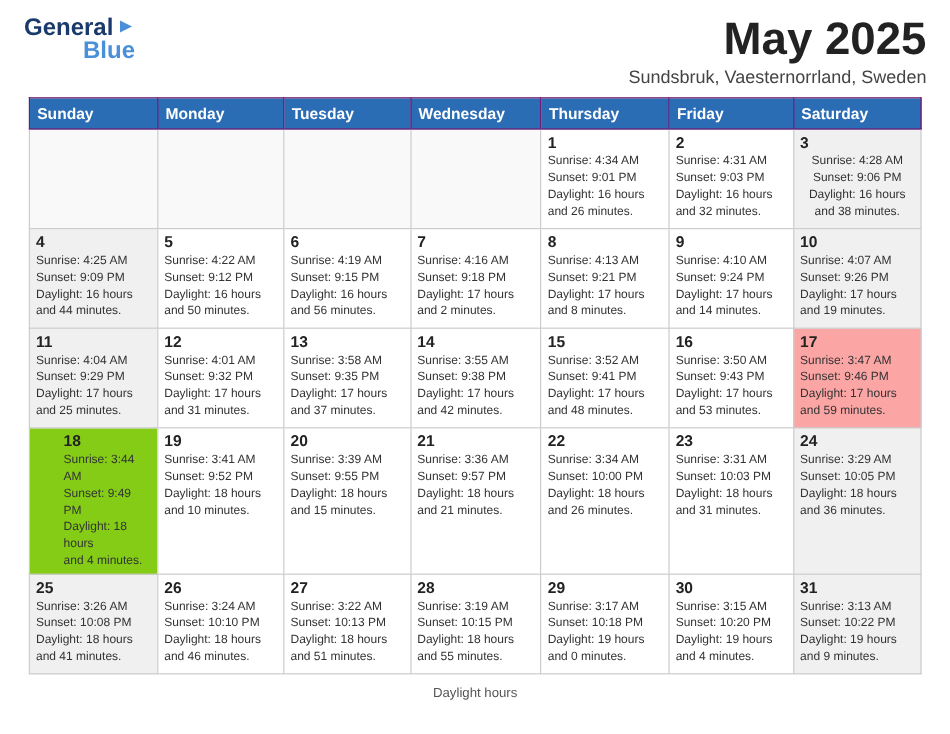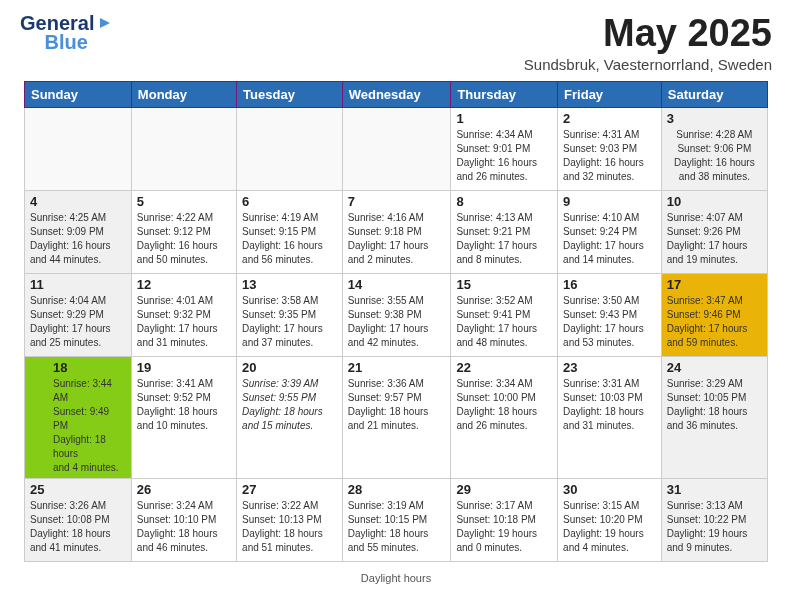--- a/index.html
+++ b/index.html
@@ -24,21 +24,21 @@
     .day-num { font-size: 13px; font-weight: bold; color: #222; margin-bottom: 2px; }
     .day-info { font-size: 10px; color: #333; line-height: 1.4; }
   </style>
 </head>
 <body>
 
 <div style="width:792px;height:612px;background:#fff;">
 
   <div class="header">
     <div class="logo">
-      <div style="display:flex;flex-direction:column;align-items:center;">
+      <div style="display:flex;flex-direction:column;align-items:flex-end;">
         <div style="display:flex;align-items:center;">
           <span style="font-size:20px;font-weight:bold;color:#1a3a6b;font-family:Arial;">General</span>
           <div style="margin-left:4px;margin-top:2px;">
             <svg width="14" height="14" viewBox="0 0 14 14">
                 <polygon points="2,2 12,7 2,12" fill="#4a90d9"></polygon>
               </svg>
           </div>
         </div>
         <span style="font-size:20px;font-weight:bold;color:#4a90d9;font-family:Arial;margin-top:-4px;">Blue</span>
       </div>
@@ -177,21 +177,21 @@
 Daylight: 17 hours
 and 48 minutes.</div>
             </td>
             <td>
               <div class="day-num">16</div>
               <div class="day-info" style="white-space: pre-line;">Sunrise: 3:50 AM
 Sunset: 9:43 PM
 Daylight: 17 hours
 and 53 minutes.</div>
             </td>
-            <td style="background: #eab308;">
+            <td style="background: #fca5a5;">
               <div class="day-num">17</div>
               <div class="day-info" style="white-space: pre-line;">Sunrise: 3:47 AM
 Sunset: 9:46 PM
 Daylight: 17 hours
 and 59 minutes.</div>
             </td>
           </tr>
           <tr style="height: 83px;">
             <td style="background: #84cc16; padding-left: 28px;">
               <div class="day-num">18</div>
@@ -202,21 +202,21 @@
             </td>
             <td>
               <div class="day-num">19</div>
               <div class="day-info" style="white-space: pre-line;">Sunrise: 3:41 AM
 Sunset: 9:52 PM
 Daylight: 18 hours
 and 10 minutes.</div>
             </td>
             <td>
               <div class="day-num">20</div>
-              <div class="day-info" style="white-space: pre-line; font-style: italic;">Sunrise: 3:39 AM
+              <div class="day-info" style="white-space: pre-line;">Sunrise: 3:39 AM
 Sunset: 9:55 PM
 Daylight: 18 hours
 and 15 minutes.</div>
             </td>
             <td>
               <div class="day-num">21</div>
               <div class="day-info" style="white-space: pre-line;">Sunrise: 3:36 AM
 Sunset: 9:57 PM
 Daylight: 18 hours
 and 21 minutes.</div>

